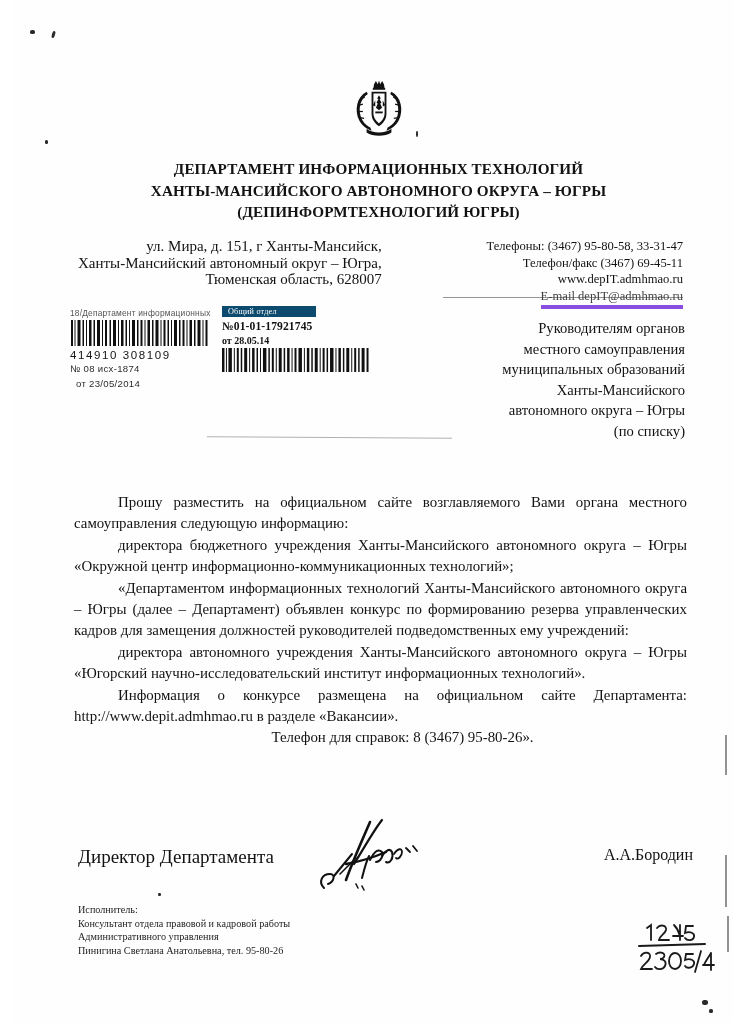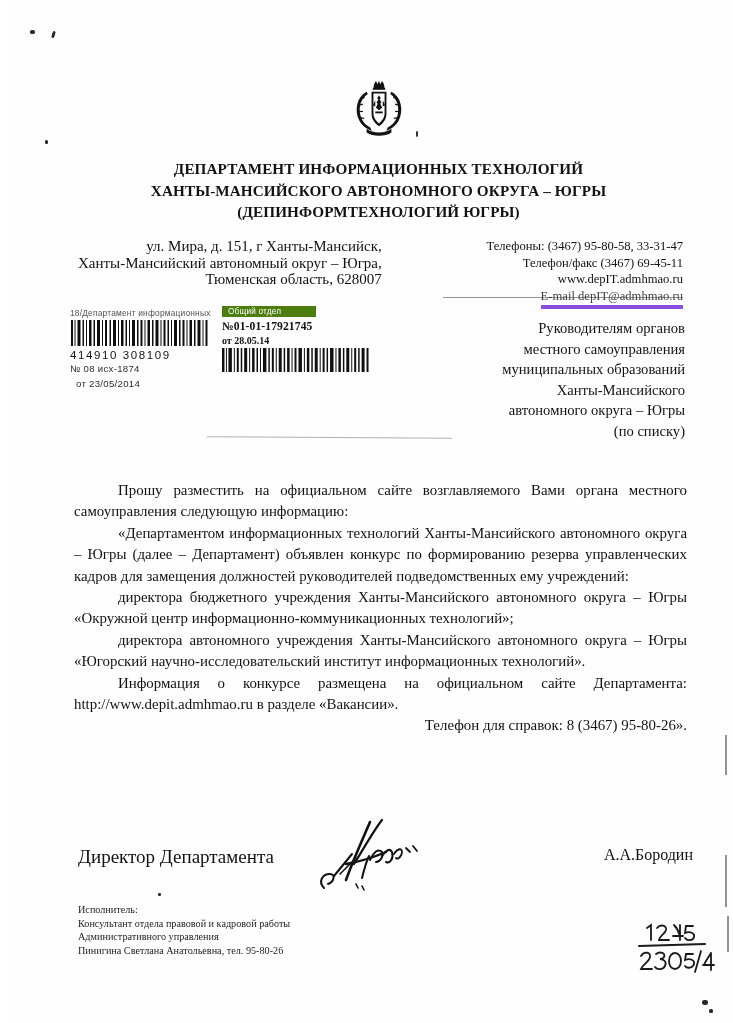--- a/index.html
+++ b/index.html
@@ -119,24 +119,24 @@
   .reg-left .ln2 { margin-left: 6px; margin-top: 4px; }
 
   
   .reg-mid {
     position: absolute;
     left: 210px;
     top: 306px;
     width: 150px;
   }
   .reg-mid .band {
-    background: #4d7c0f;
+    background: #0c4a6e;
     color: #ffffff;
     font-size: 8.2px;
-    font-family: Liberation Sans, sans-serif;
+    font-family: Liberation Serif, serif;
     padding: 1px 0 1px 6px;
     width: 88px;
     letter-spacing: .2px;
   }
   .reg-mid .no {
     font-size: 11.6px;
     font-weight: bold;
     margin-top: 3px;
     letter-spacing: .1px;
   }
@@ -175,31 +175,31 @@
     position: absolute;
     left: 0; right: 0;
     top: 459px;
     text-align: center;
     font-size: 15px;
   }
   .body {
     position: absolute;
     left: 62px;
     right: 58px;
-    top: 480px;
+    top: 492px;
     font-size: 14.9px;
     line-height: 21.4px;
     text-align: justify;
     text-justify: inter-word;
   }
   .body p {
     margin: 0;
     text-indent: 44px;
   }
-  .body .lastline { text-align: right; }
+  .body .lastline { text-align: center; }
 
   
   .sig-title {
     position: absolute;
     left: 66px;
     top: 846px;
     font-size: 19px;
   }
   .sig-name {
     position: absolute;
@@ -419,22 +419,22 @@
     <div>Ханты-Мансийского</div>
     <div>автономного округа – Югры</div>
     <div>(по списку)</div>
   </div>
 
   <div class="stray-line"></div>
 
 
   <div class="body">
     <p>Прошу разместить на официальном сайте возглавляемого Вами органа местного самоуправления следующую информацию:</p>
+    <p>директора бюджетного учреждения Ханты-Мансийского автономного округа – Югры «Окружной центр информационно-коммуникационных технологий»;</p>
     <p>«Департаментом информационных технологий Ханты-Мансийского автономного округа – Югры (далее – Департамент) объявлен конкурс по формированию резерва управленческих кадров для замещения должностей руководителей подведомственных ему учреждений:</p>
-    <p>директора бюджетного учреждения Ханты-Мансийского автономного округа – Югры «Окружной центр информационно-коммуникационных технологий»;</p>
     <p>директора автономного учреждения Ханты-Мансийского автономного округа – Югры «Югорский научно-исследовательский институт информационных технологий».</p>
     <p>Информация о конкурсе размещена на официальном сайте Департамента: http://www.depit.admhmao.ru в разделе «Вакансии».</p>
     <p class="lastline">Телефон для справок: 8 (3467) 95-80-26».</p>
   </div>
 
   <div class="sig-title">Директор Департамента</div>
   <div class="sig-name">А.А.Бородин</div>
   <svg class="sig-draw" viewBox="0 0 140 80">
     <g fill="none" stroke="#111" stroke-linecap="round" stroke-linejoin="round">
       <path d="M12 70 C6 64 10 56 18 56 C24 56 22 64 16 66" stroke-width="2"></path>

